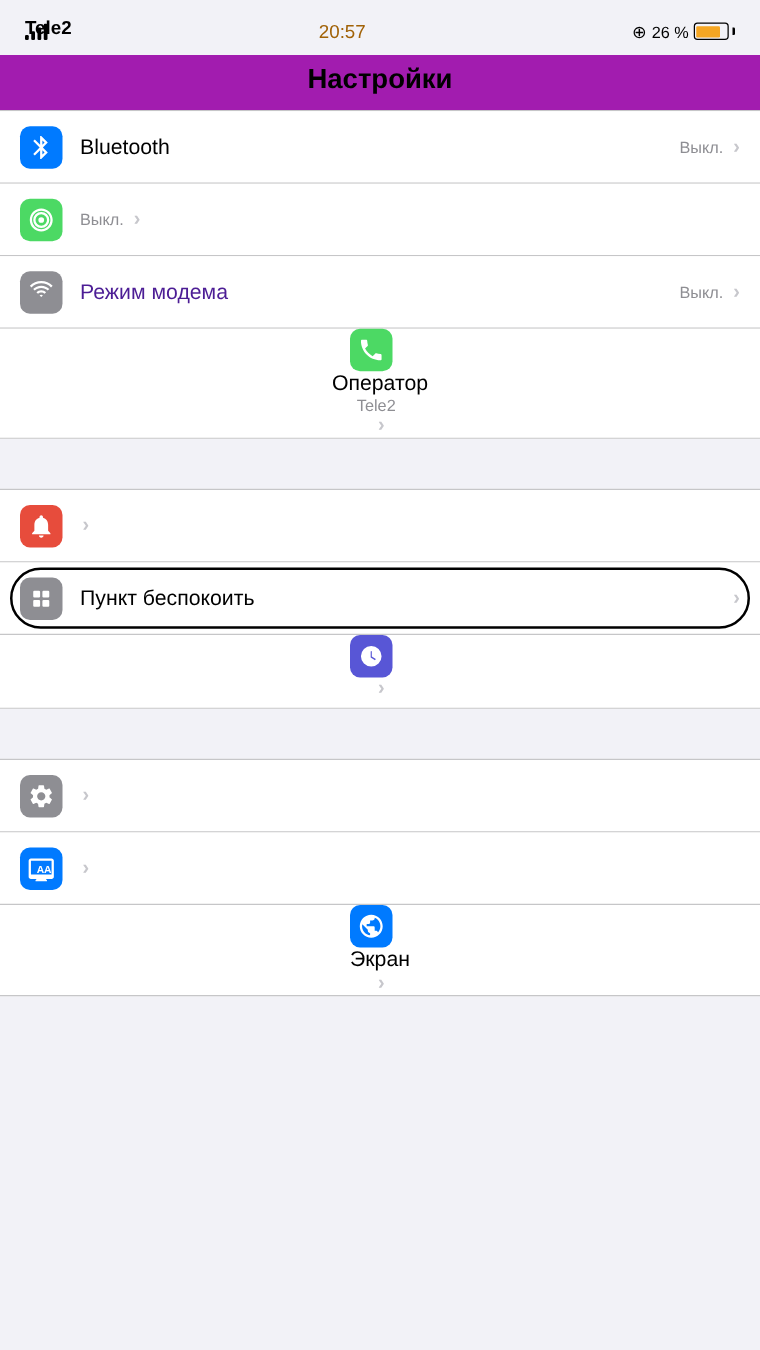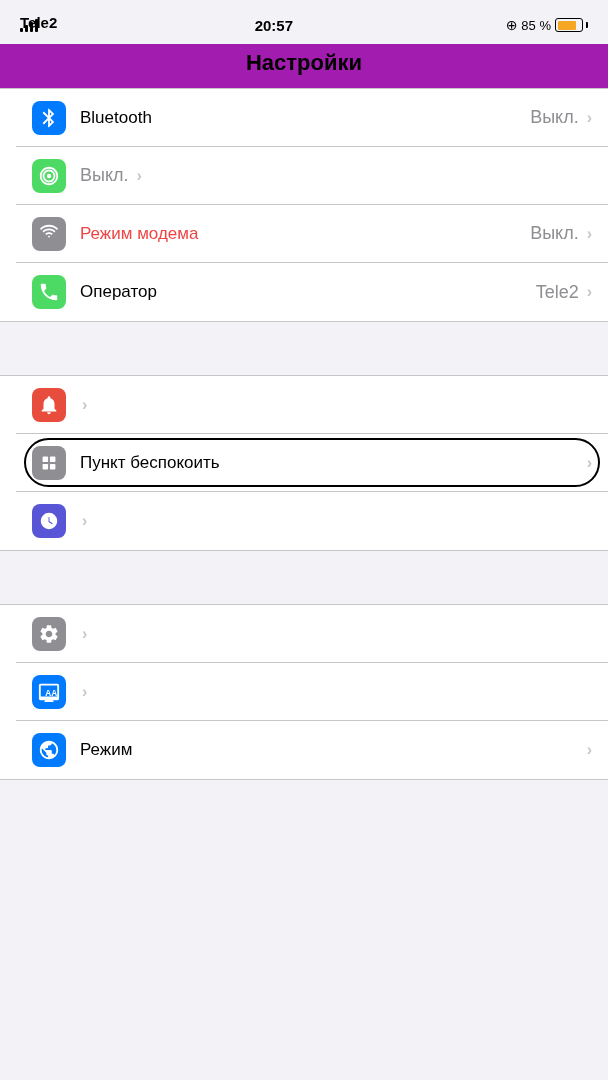--- a/index.html
+++ b/index.html
@@ -21,22 +21,22 @@
       background: #f2f2f7;
       height: 44px;
     }
     .status-left {
       font-size: 15px;
       font-weight: 600;
       color: #000;
     }
     .status-center {
       font-size: 15px;
-      font-weight: 700;
-      color: #000000;
+      font-weight: 400;
+      color: #a16207;
     }
     .status-right {
       display: flex;
       align-items: center;
       gap: 4px;
       font-size: 13px;
       font-weight: 500;
       color: #000;
     }
     .battery-icon {
@@ -78,41 +78,41 @@
       font-size: 22px;
       font-weight: 700;
       color: #000;
     }
 
     
     .settings-group {
       background: #fff;
       border-top: 0.5px solid #c6c6c8;
       border-bottom: 0.5px solid #c6c6c8;
-      margin-bottom: 17px;
-      padding-left: 16px;
+      margin-bottom: 4px;
     }
 
     .settings-spacer {
       height: 36px;
       background: #f2f2f7;
     }
 
     .settings-item {
       display: flex;
       align-items: center;
       padding: 0 16px;
       min-height: 58px;
       background: #fff;
       border-bottom: 0.5px solid #c6c6c8;
       position: relative;
       cursor: pointer;
     }
     .settings-item:last-child {
       border-bottom: none;
+      flex-direction: column;
     }
 
     .item-icon {
       width: 34px;
       height: 34px;
       border-radius: 8px;
       display: flex;
       align-items: center;
       justify-content: center;
       margin-right: 14px;
@@ -131,25 +131,25 @@
     .icon-general { background: #8e8e93; }
     .icon-display { background: #007aff; }
     .icon-wallpaper { background: #007aff; }
 
     .item-label {
       flex: 1;
       font-size: 17px;
       color: #000;
     }
     .item-label.dimmed {
-      color: #ef4444;
+      color: #4c1d95;
     }
 
     .item-value {
-      font-size: 18px;
+      font-size: 13px;
       color: #8e8e93;
       margin-right: 6px;
     }
 
     .chevron {
       color: #c7c7cc;
       font-size: 16px;
       font-weight: 600;
       margin-left: 2px;
     }
@@ -196,21 +196,21 @@
       <div class="signal-bar" style="height:4px;"></div>
       <div class="signal-bar" style="height:7px;"></div>
       <div class="signal-bar" style="height:10px;"></div>
       <div class="signal-bar" style="height:13px;"></div>
     </div>
   </div>
   <span style="position:absolute;left:20px;top:14px;font-size:15px;font-weight:600;">Tele2</span>
   <div class="status-center">20:57</div>
   <div class="status-right">
     <span style="font-size:14px;">⊕</span>
-    <span>85 %</span>
+    <span>26 %</span>
     <div class="battery-icon">
       <div class="battery-body">
         <div class="battery-fill"></div>
       </div>
       <div class="battery-tip"></div>
     </div>
   </div>
 </div>
 
 <div class="page-title">
@@ -326,17 +326,17 @@
     </div>
     <span class="chevron">›</span>
   </div>
 
   <div class="settings-item">
     <div class="item-icon icon-wallpaper">
       <svg class="svg-icon" viewBox="0 0 24 24">
         <path d="M12 2C6.48 2 2 6.48 2 12s4.48 10 10 10 10-4.48 10-10S17.52 2 12 2zm-1 17.93c-3.95-.49-7-3.85-7-7.93 0-.62.08-1.21.21-1.79L9 15v1c0 1.1.9 2 2 2v1.93zm6.9-2.54c-.26-.81-1-1.39-1.9-1.39h-1v-3c0-.55-.45-1-1-1H8v-2h2c.55 0 1-.45 1-1V7h2c1.1 0 2-.9 2-2v-.41c2.93 1.19 5 4.06 5 7.41 0 2.08-.8 3.97-2.1 5.39z"></path>
       </svg>
     </div>
-    <span class="item-label">Режим</span>
+    <span class="item-label">Экран</span>
     <span class="chevron">›</span>
   </div>
 
 </div>
 
 </body></html>

